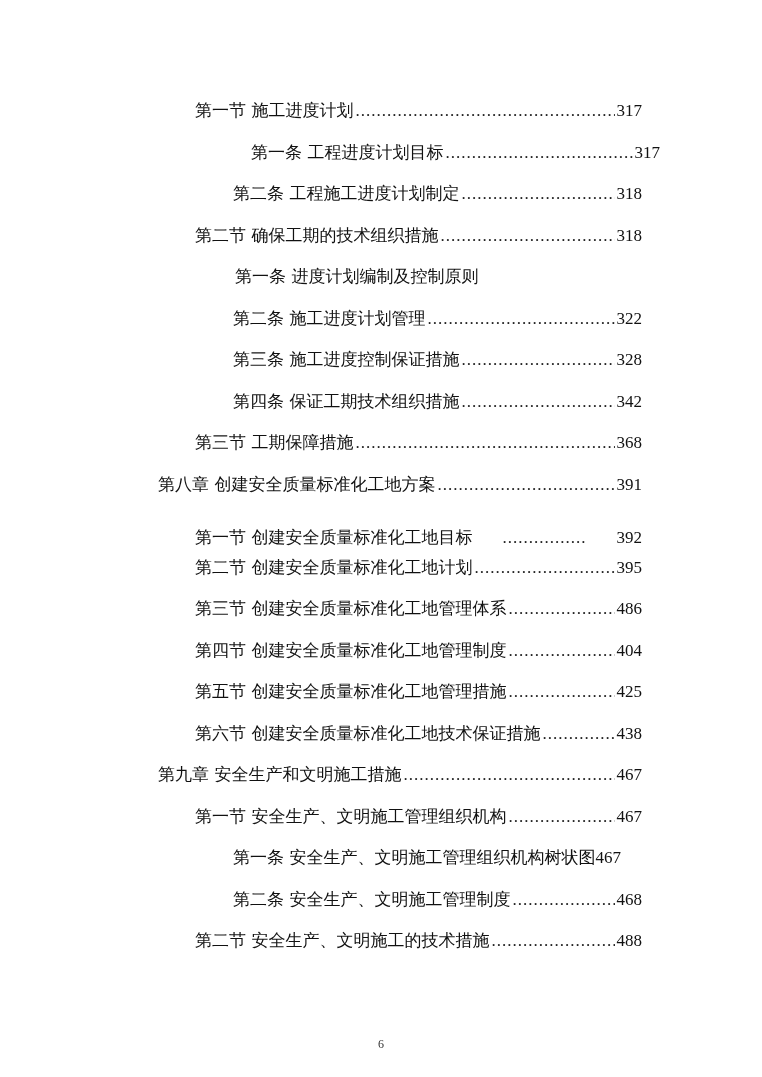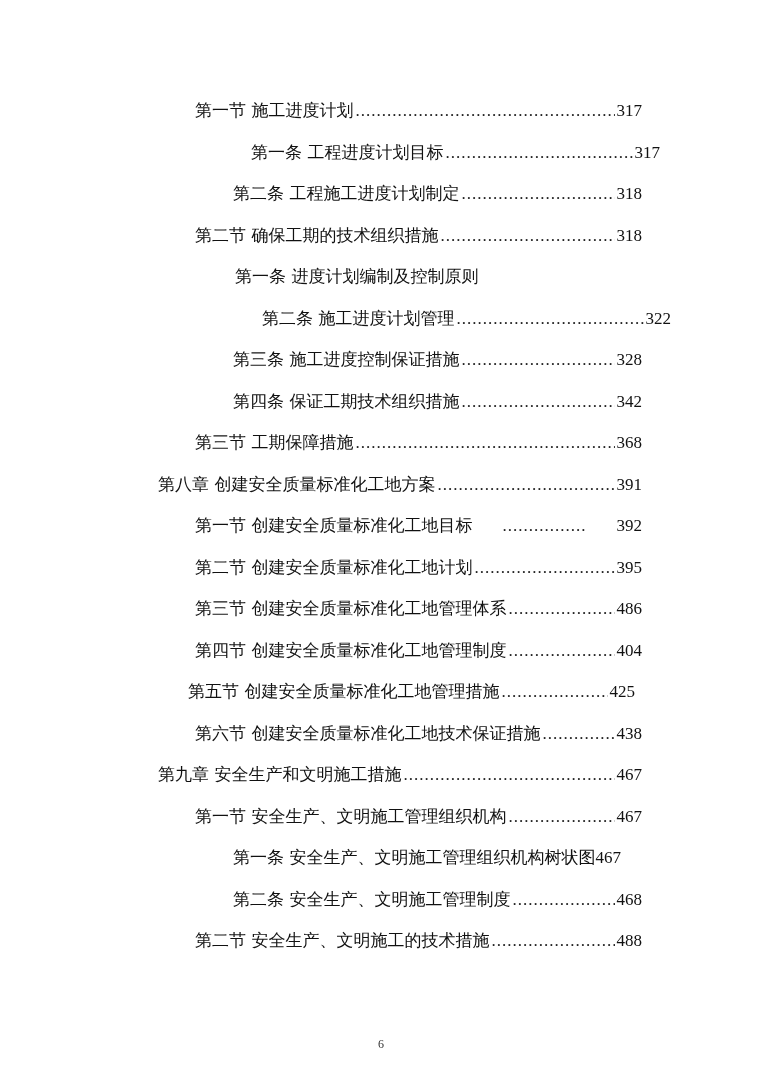--- a/index.html
+++ b/index.html
@@ -83,21 +83,21 @@
   <div class="toc-row" style="top:130px;left:195px;width:447px;">
     <span class="label">第二节 确保工期的技术组织措施</span>
     <span class="leader"></span>
     <span class="page">318</span>
   </div>
   <div class="toc-row" style="top:171px;left:233px;width:409px;flex-direction:column;">
     <span class="label">第一条 进度计划编制及控制原则</span>
     <span class="leader"></span>
     <span class="page">318</span>
   </div>
-  <div class="toc-row" style="top:213px;left:233px;width:409px;margin-left:29px;">
+  <div class="toc-row" style="top:213px;left:233px;width:409px;">
     <span class="label">第二条 施工进度计划管理</span>
     <span class="leader"></span>
     <span class="page">322</span>
   </div>
   <div class="toc-row" style="top:254px;left:233px;width:409px;">
     <span class="label">第三条 施工进度控制保证措施</span>
     <span class="leader"></span>
     <span class="page">328</span>
   </div>
   <div class="toc-row" style="top:296px;left:233px;width:409px;justify-content:center;">
@@ -108,41 +108,41 @@
   <div class="toc-row" style="top:337px;left:195px;width:447px;">
     <span class="label">第三节 工期保障措施</span>
     <span class="leader"></span>
     <span class="page">368</span>
   </div>
   <div class="toc-row" style="top:379px;left:158px;width:484px;">
     <span class="label">第八章 创建安全质量标准化工地方案</span>
     <span class="leader"></span>
     <span class="page">391</span>
   </div>
-  <div class="toc-row" style="top:420px;left:195px;width:447px;gap:28px;">
+  <div class="toc-row" style="top:432px;left:195px;width:447px;gap:28px;">
     <span class="label">第一节 创建安全质量标准化工地目标</span>
     <span class="leader"></span>
     <span class="page">392</span>
   </div>
   <div class="toc-row" style="top:462px;left:195px;width:447px;">
     <span class="label">第二节 创建安全质量标准化工地计划</span>
     <span class="leader"></span>
     <span class="page">395</span>
   </div>
   <div class="toc-row" style="top:503px;left:195px;width:447px;">
     <span class="label">第三节 创建安全质量标准化工地管理体系</span>
     <span class="leader"></span>
     <span class="page">486</span>
   </div>
   <div class="toc-row" style="top:545px;left:195px;width:447px;">
     <span class="label">第四节 创建安全质量标准化工地管理制度</span>
     <span class="leader"></span>
     <span class="page">404</span>
   </div>
-  <div class="toc-row" style="top:586px;left:188px;width:447px;">
+  <div class="toc-row" style="top:586px;left:195px;width:447px;">
     <span class="label">第五节 创建安全质量标准化工地管理措施</span>
     <span class="leader"></span>
     <span class="page">425</span>
   </div>
   <div class="toc-row" style="top:628px;left:195px;width:447px;">
     <span class="label">第六节 创建安全质量标准化工地技术保证措施</span>
     <span class="leader"></span>
     <span class="page">438</span>
   </div>
   <div class="toc-row" style="top:669px;left:158px;width:484px;">

